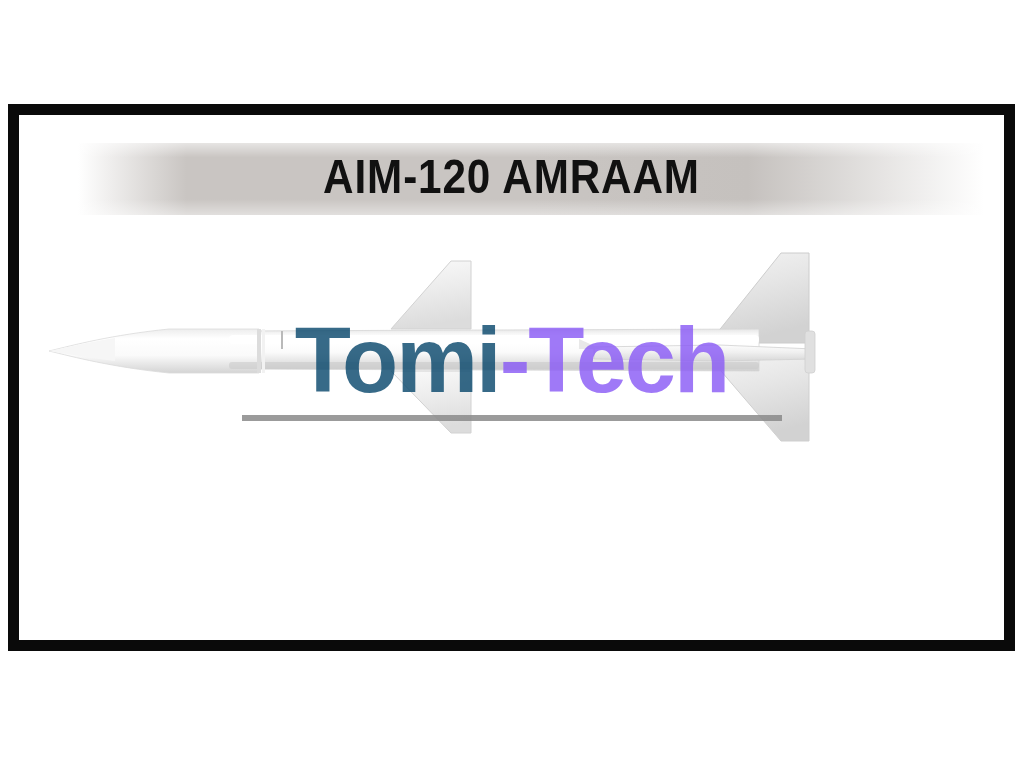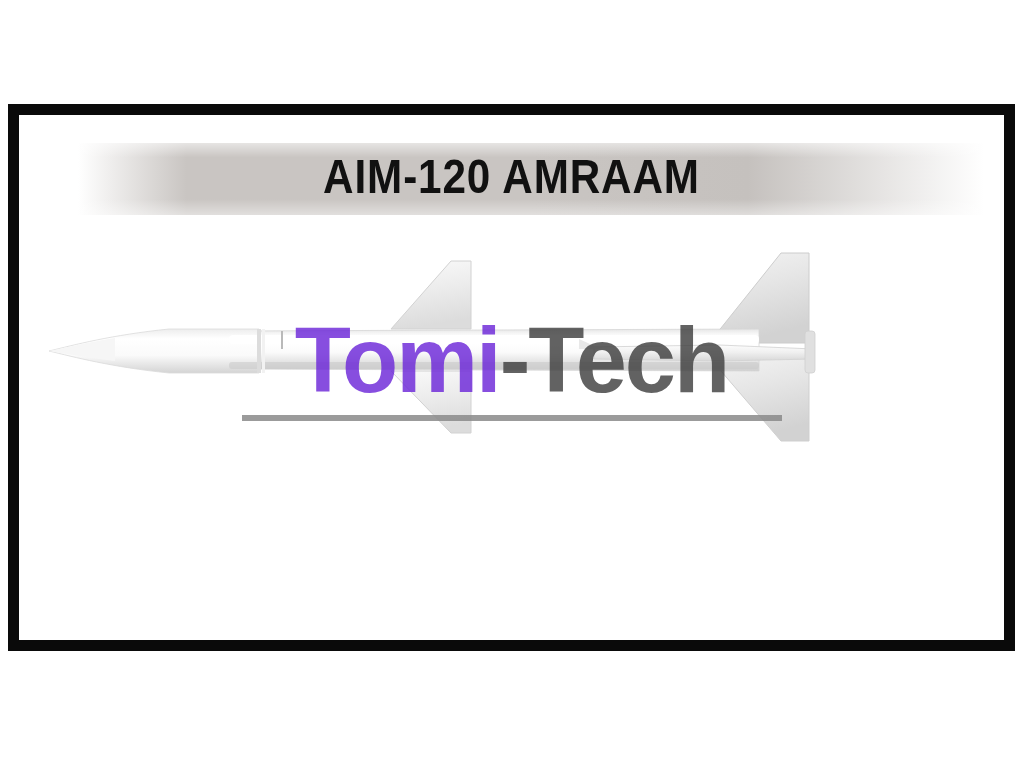--- a/index.html
+++ b/index.html
@@ -120,22 +120,22 @@
     width: 100%;
     text-align: center;
     font-family: "Liberation Sans", sans-serif;
     font-weight: bold;
     font-size: 92px;
     line-height: 110px;
     letter-spacing: -2px;
     white-space: nowrap;
     opacity: 0.82;
   }
-  .wm-a { color: #6d28d9; }
-  .wm-b { color: #404040; }
+  .wm-a { color: #0c4a6e; }
+  .wm-b { color: #8b5cf6; }
   .wm-bar {
     position: absolute;
     left: 50%;
     top: 110px;
     width: 540px;
     margin-left: -270px;
     height: 6px;
     background: #8a8a8a;
     opacity: 0.85;
   }

